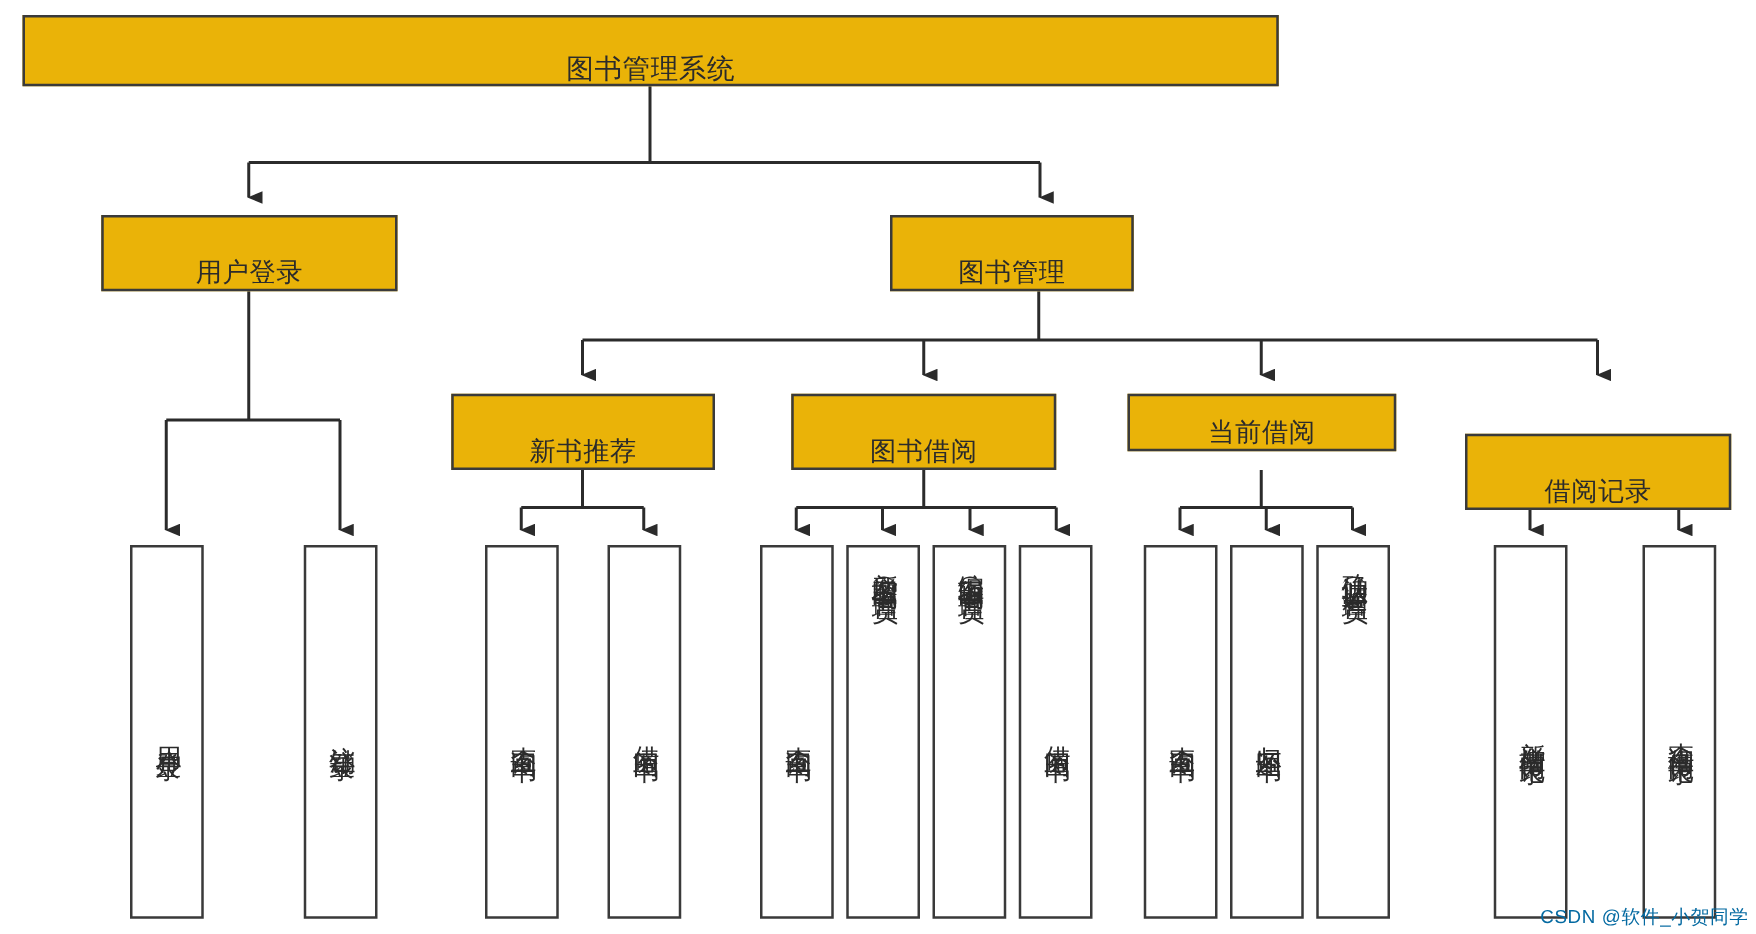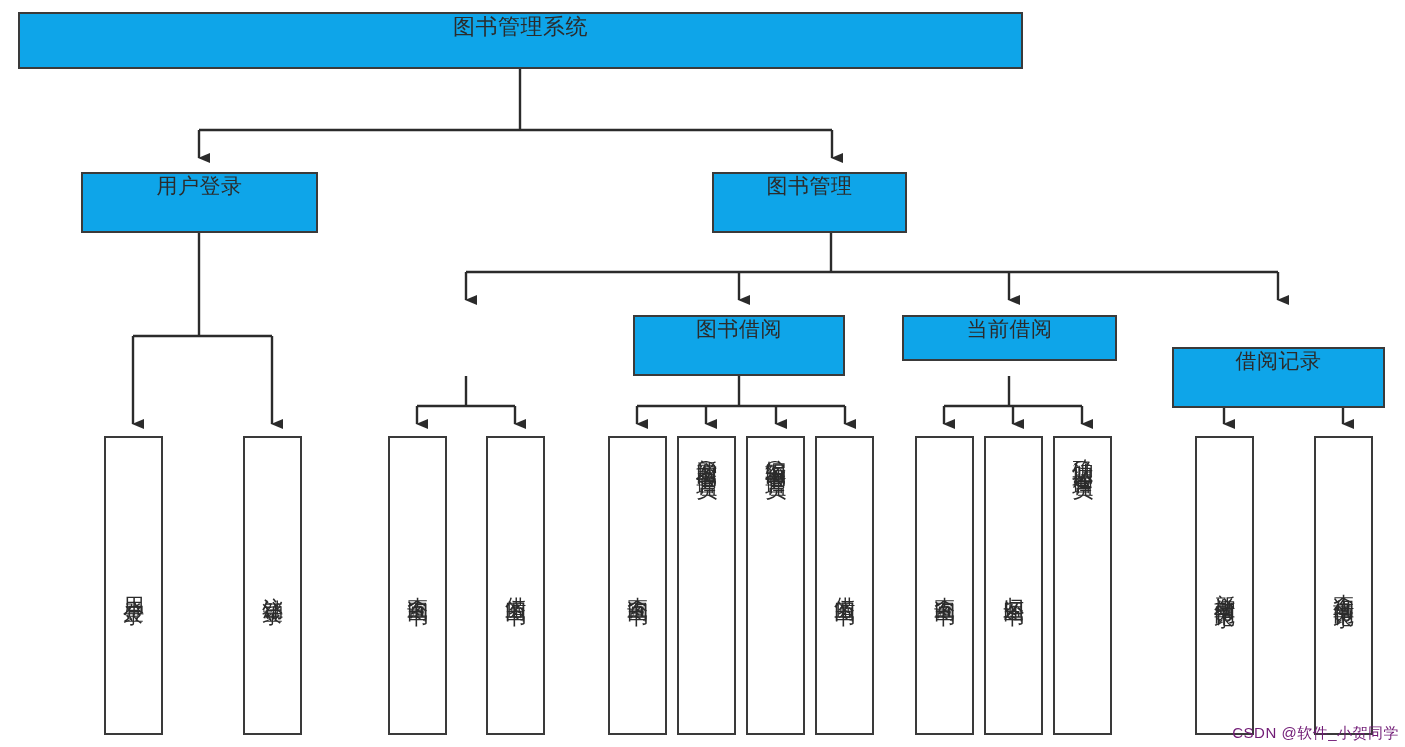--- a/index.html
+++ b/index.html
@@ -6,24 +6,24 @@
   body{
     font-family:"Liberation Sans","DejaVu Sans",sans-serif;
     width:1405px;height:747px;overflow:hidden;position:relative;
   }
   #diagram-root{position:relative;width:1405px;height:747px;background:#fff;}
   svg#tree-svg{position:absolute;left:0;top:0;width:1405px;height:747px;}
 
   .node-box{
     position:absolute;
     box-sizing:border-box;
-    background:#0ea5e9;
+    background:#eab308;
     border:2px solid #3a3a3a;
     display:flex;
-    align-items:flex-start;
+    align-items:flex-end;
     justify-content:center;
   }
   .node-label{
     color:#2b2b2b;
     font-size:21px;
     line-height:1.15;
     white-space:nowrap;
     letter-spacing:0.5px;
   }
   .node-box.root .node-label{font-size:22px;}
@@ -46,21 +46,21 @@
     line-height:1.08;
     letter-spacing:3px;
     padding:4px 0;
   }
 
   #watermark{
     position:absolute;
     right:6px;
     bottom:4px;
     font-size:15px;
-    color:#701a75;
+    color:#0369a1;
     letter-spacing:0.5px;
     white-space:nowrap;
     pointer-events:none;
   }
 </style>
 </head>
 <body>
 
 <div id="diagram-root">
 
@@ -120,20 +120,23 @@
     <span class="node-label">图书管理系统</span>
   </div>
 
   <div class="node-box" style="left:81px;top:172px;width:237px;height:61px;">
     <span class="node-label">用户登录</span>
   </div>
   <div class="node-box" style="left:712px;top:172px;width:195px;height:61px;">
     <span class="node-label">图书管理</span>
   </div>
 
+  <div class="node-box" style="left:361px;top:315px;width:211px;height:61px;">
+    <span class="node-label">新书推荐</span>
+  </div>
   <div class="node-box" style="left:633px;top:315px;width:212px;height:61px;">
     <span class="node-label">图书借阅</span>
   </div>
   <div class="node-box" style="left:902px;top:315px;width:215px;height:46px;">
     <span class="node-label">当前借阅</span>
   </div>
   <div class="node-box" style="left:1172px;top:315px;width:213px;height:61px;margin-top:32px;">
     <span class="node-label">借阅记录</span>
   </div>
 

